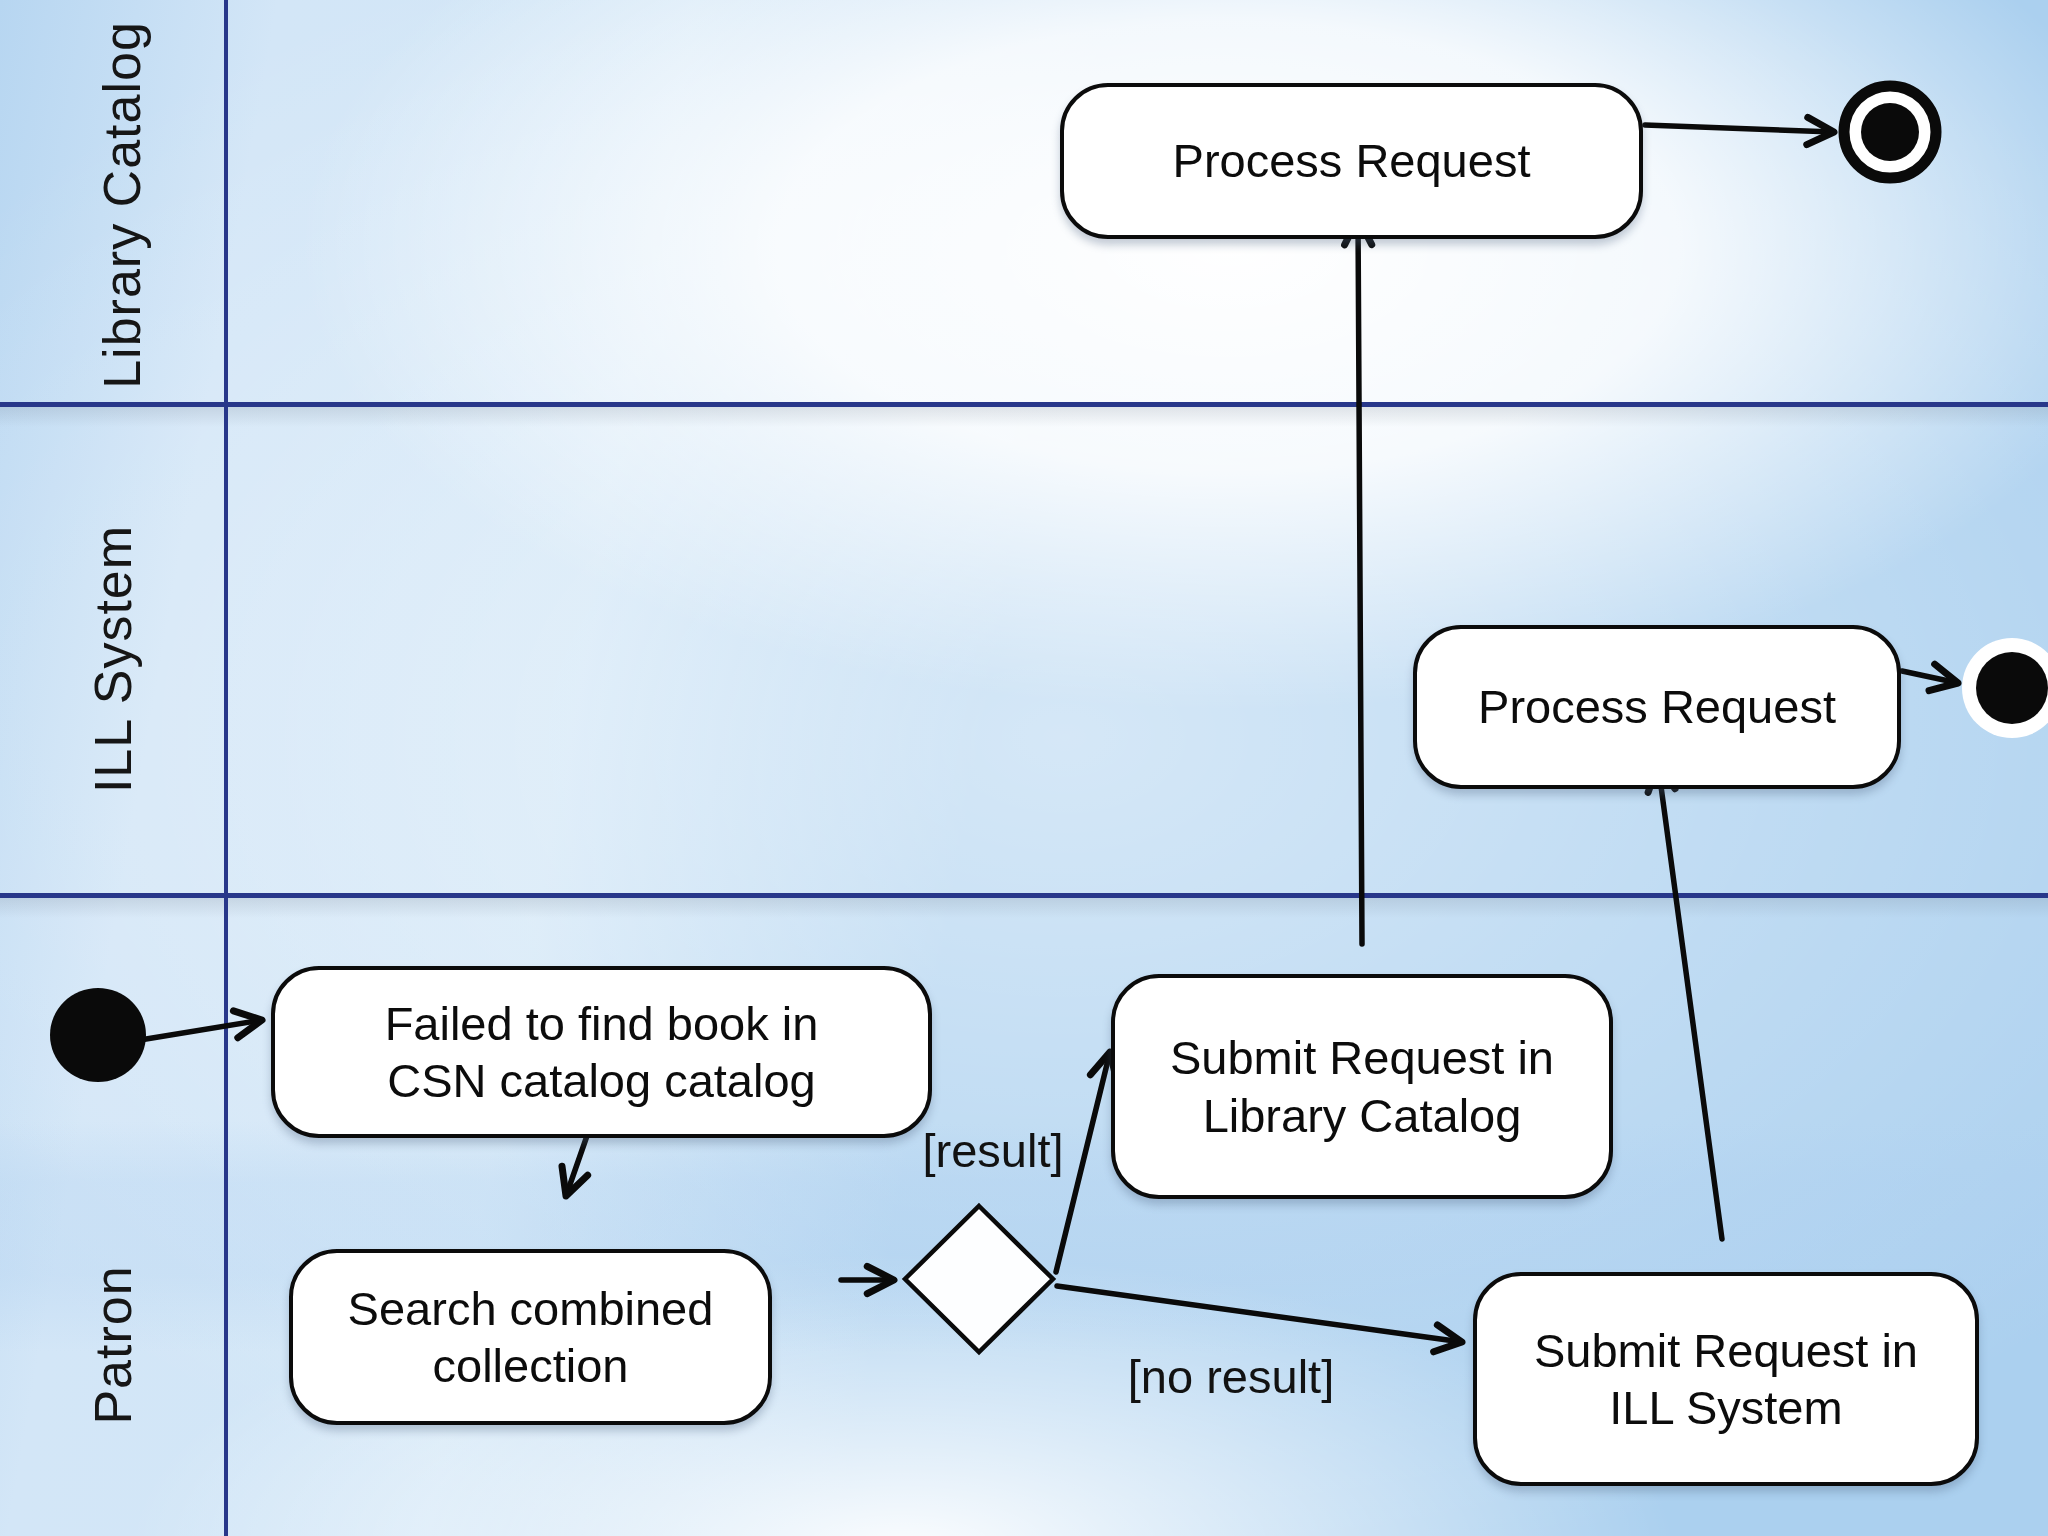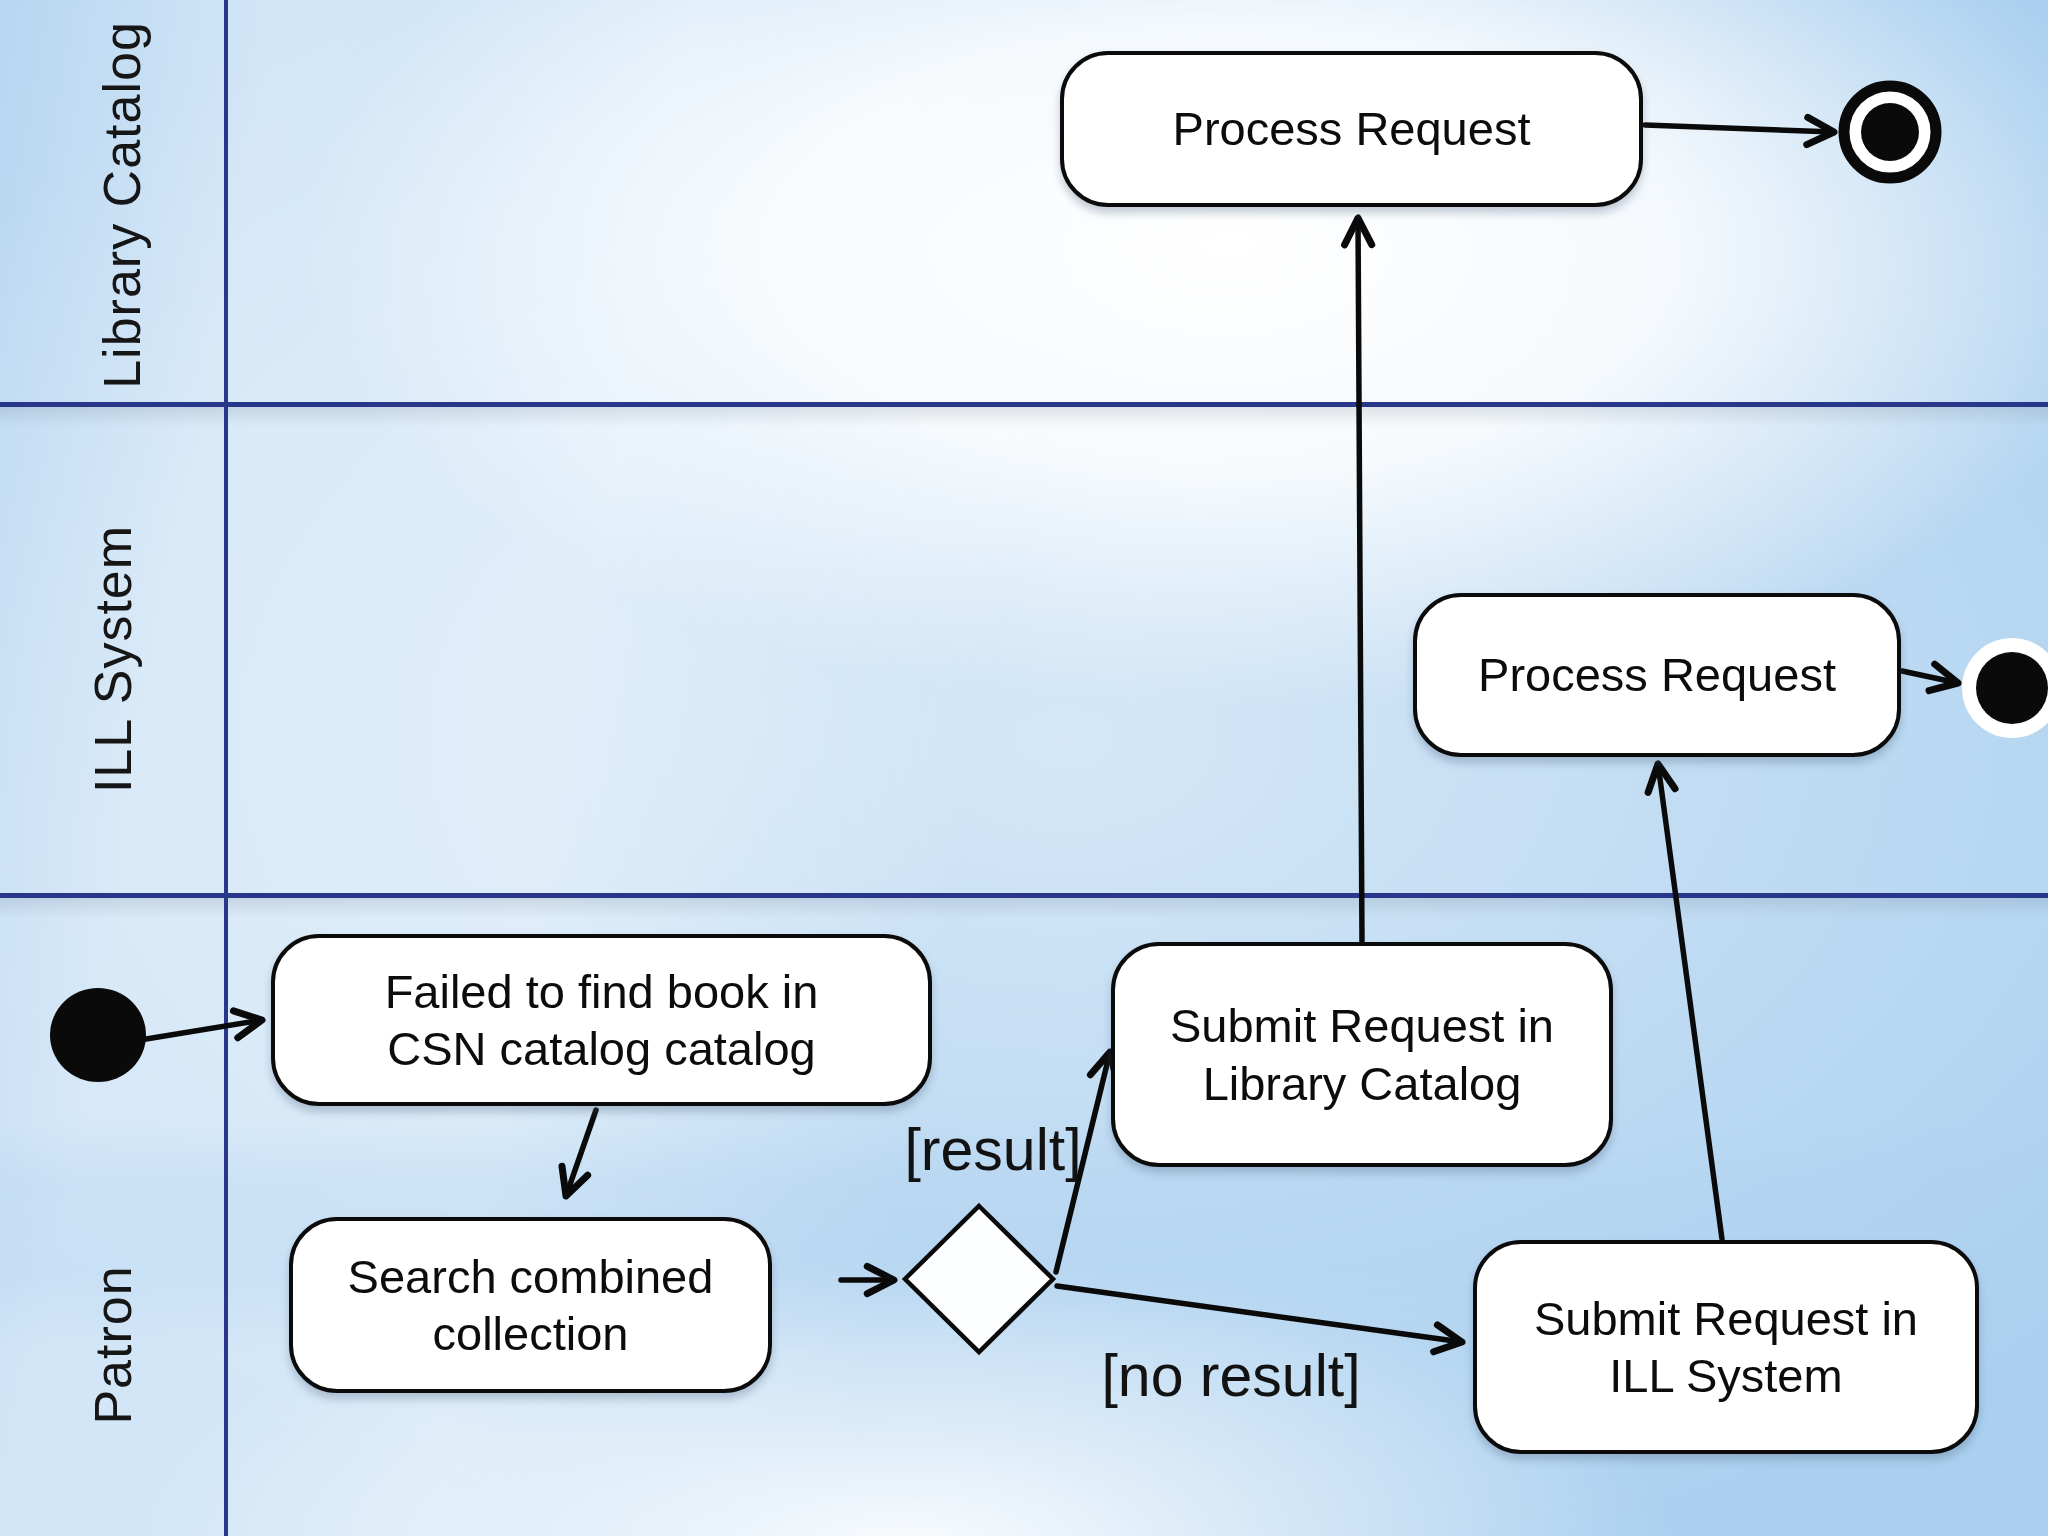--- a/index.html
+++ b/index.html
@@ -25,24 +25,25 @@
   svg.edges{position:absolute;left:0;top:0;}
   .arrow-line{stroke:#0a0a0a;stroke-width:5.5;stroke-linecap:round;}
   .arrow-head{fill:none;stroke:#0a0a0a;stroke-width:7;stroke-linecap:round;stroke-linejoin:round;}
   .shape{fill:#fdfeff;stroke:#0a0a0a;stroke-width:4.5;}
   .node{
     position:absolute;box-sizing:border-box;
     background:#ffffff;border:4px solid #0b0b0b;border-radius:48px;
     display:flex;flex-direction:column;align-items:center;justify-content:center;
     text-align:center;font-size:47px;line-height:1.22;color:#0c0c0c;
     box-shadow:0 6px 9px rgba(80,100,130,.33);
+    margin-top:32px;
   }
   .guard{
     position:absolute;transform:translate(-50%,-50%);
-    font-size:59px;color:#121212;white-space:nowrap;
+    font-size:47px;color:#121212;white-space:nowrap;
   }
 </style>
 </head>
 <body>
 
 <div class="stage">
 
   <div class="lane-shadow" style="top:407px;"></div>
   <div class="lane-shadow" style="top:898px;"></div>
   <div class="lane-hline" style="top:402px;background:#28378a;"></div>

